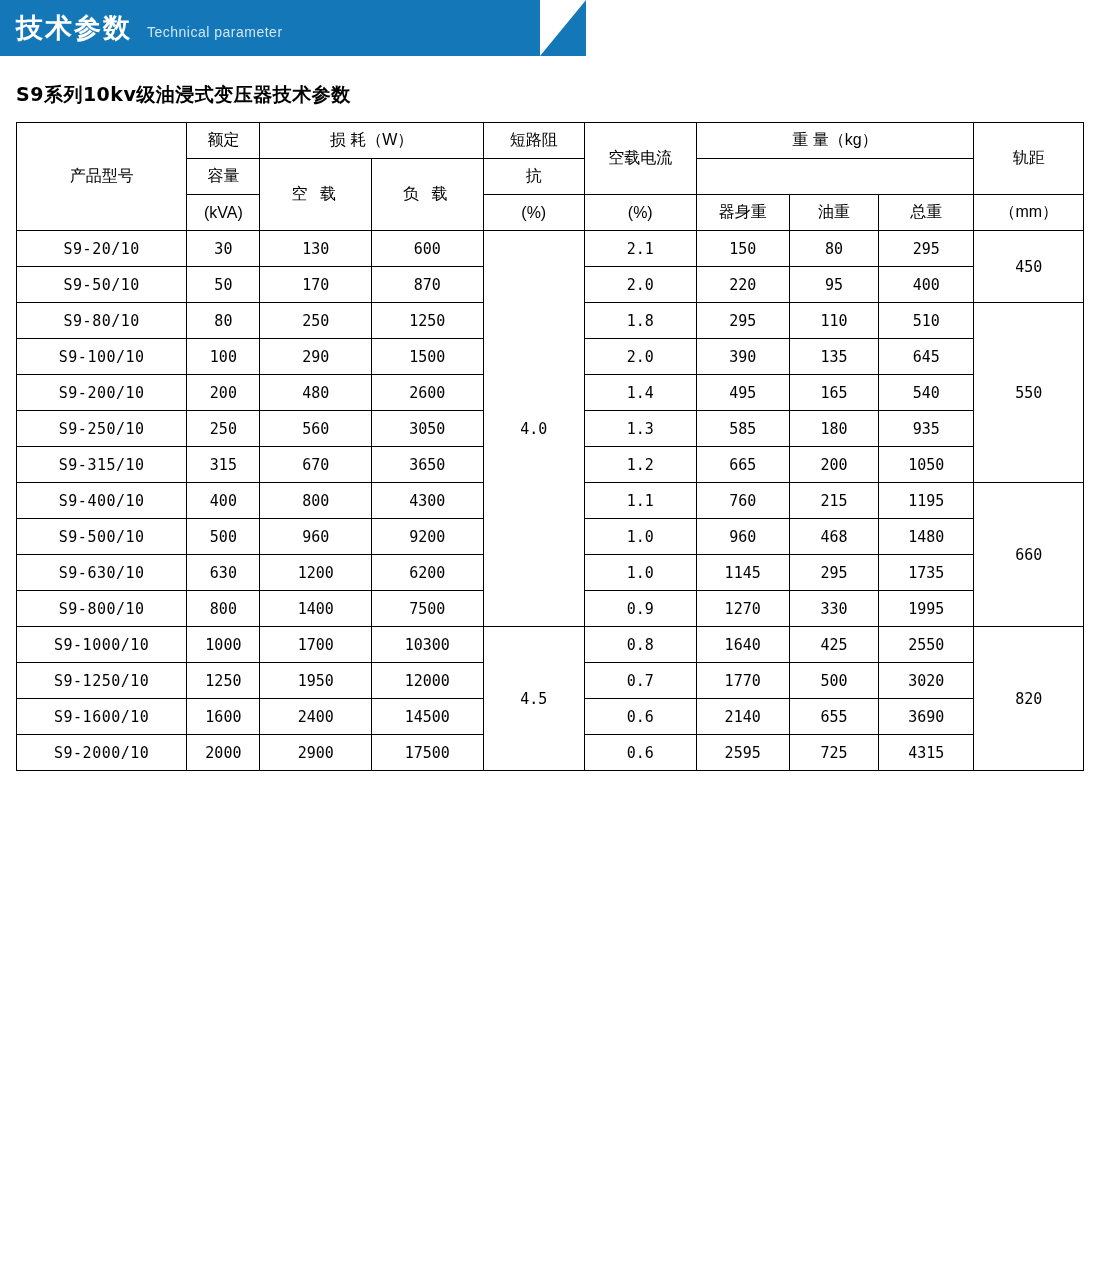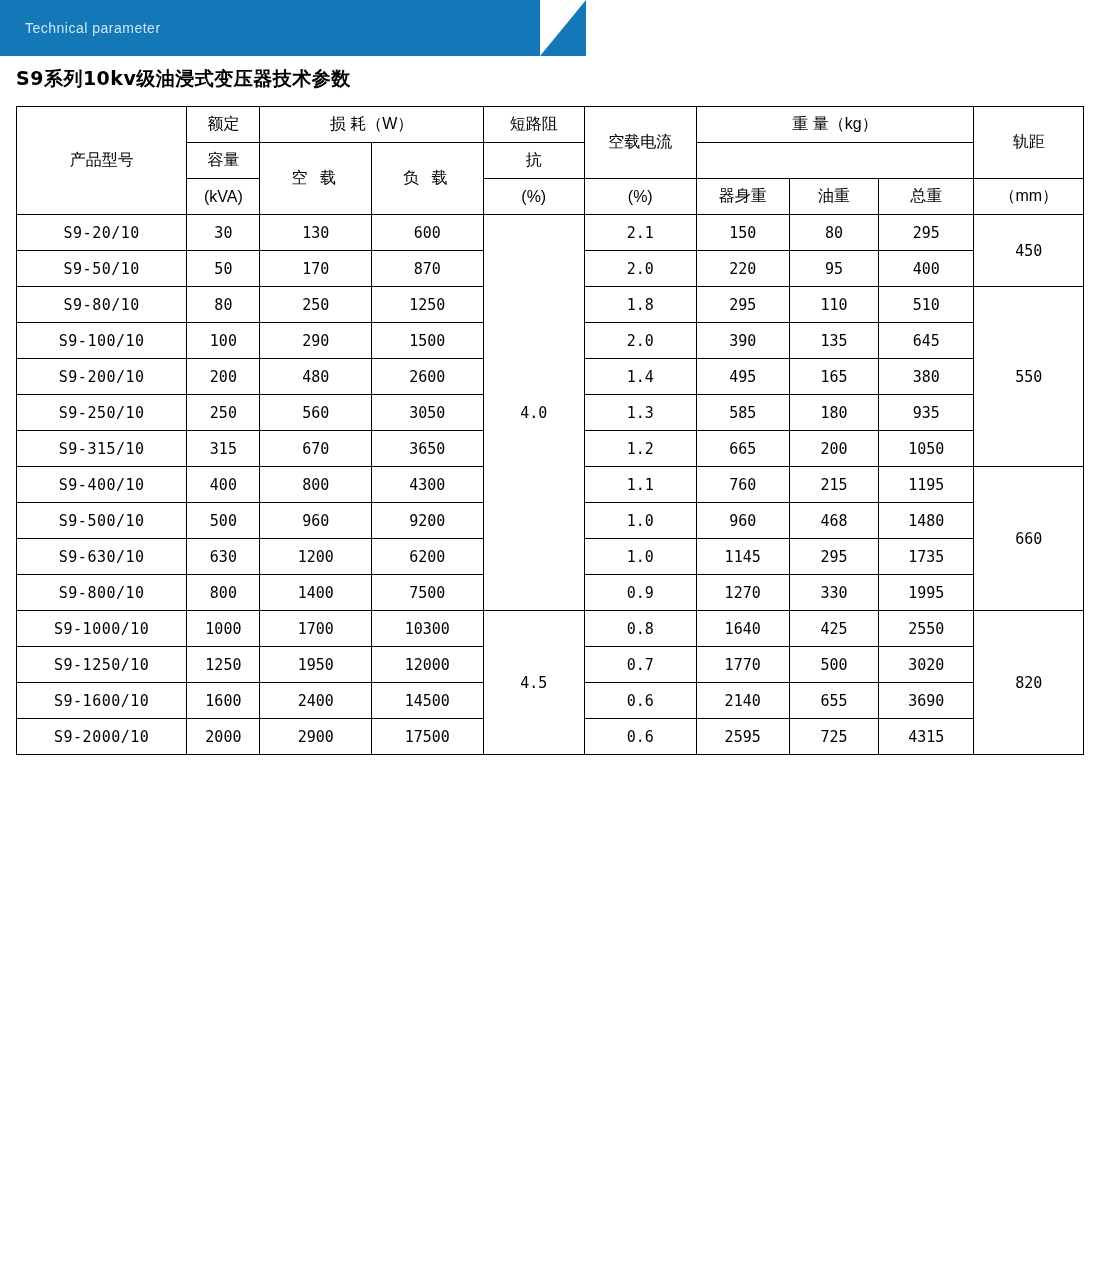--- a/index.html
+++ b/index.html
@@ -53,30 +53,30 @@
     color: #ffffff;
     font-size: 27px;
     font-weight: bold;
     letter-spacing: 2px;
     line-height: 56px;
     font-family: "DejaVu Sans", "Liberation Sans", sans-serif;
   }
   .banner-en {
     color: #cfe6f5;
     font-size: 14px;
-    margin-left: 9px;
+    margin-left: 15px;
     letter-spacing: 0.5px;
     line-height: 56px;
   }
 
   
   .page-title {
     font-size: 19px;
     font-weight: bold;
-    margin: 10px 0 14px 16px;
+    margin: 26px 0 14px 16px;
     font-family: "DejaVu Sans", "Liberation Sans", sans-serif;
     letter-spacing: 0.5px;
   }
 
   
   .table-wrap {
     padding: 0 16px;
     box-sizing: border-box;
   }
   table.spec {
@@ -106,20 +106,21 @@
   .unit-small { font-size: 13px; }
   .colgrp-label { font-size: 16px; }
   .big-merge { font-size: 16px; }
 </style>
 </head>
 <body>
 
 <div class="banner">
   <div class="banner-bg"></div>
   <div class="banner-inner">
+    <span class="banner-cn">技术参数</span>
     <span class="banner-en">Technical parameter</span>
   </div>
 </div>
 
 <div class="page-title">S9系列10kv级油浸式变压器技术参数</div>
 
 <div class="table-wrap">
   <table class="spec">
     <colgroup>
       <col style="width:168px">
@@ -204,21 +205,21 @@
           <td class="body-cell">645</td>
         </tr>
         <tr>
           <td class="body-cell model">S9-200/10</td>
           <td class="body-cell">200</td>
           <td class="body-cell">480</td>
           <td class="body-cell">2600</td>
           <td class="body-cell">1.4</td>
           <td class="body-cell">495</td>
           <td class="body-cell">165</td>
-          <td class="body-cell">380</td>
+          <td class="body-cell">540</td>
         </tr>
         <tr>
           <td class="body-cell model">S9-250/10</td>
           <td class="body-cell">250</td>
           <td class="body-cell">560</td>
           <td class="body-cell">3050</td>
           <td class="body-cell">1.3</td>
           <td class="body-cell">585</td>
           <td class="body-cell">180</td>
           <td class="body-cell">935</td>

